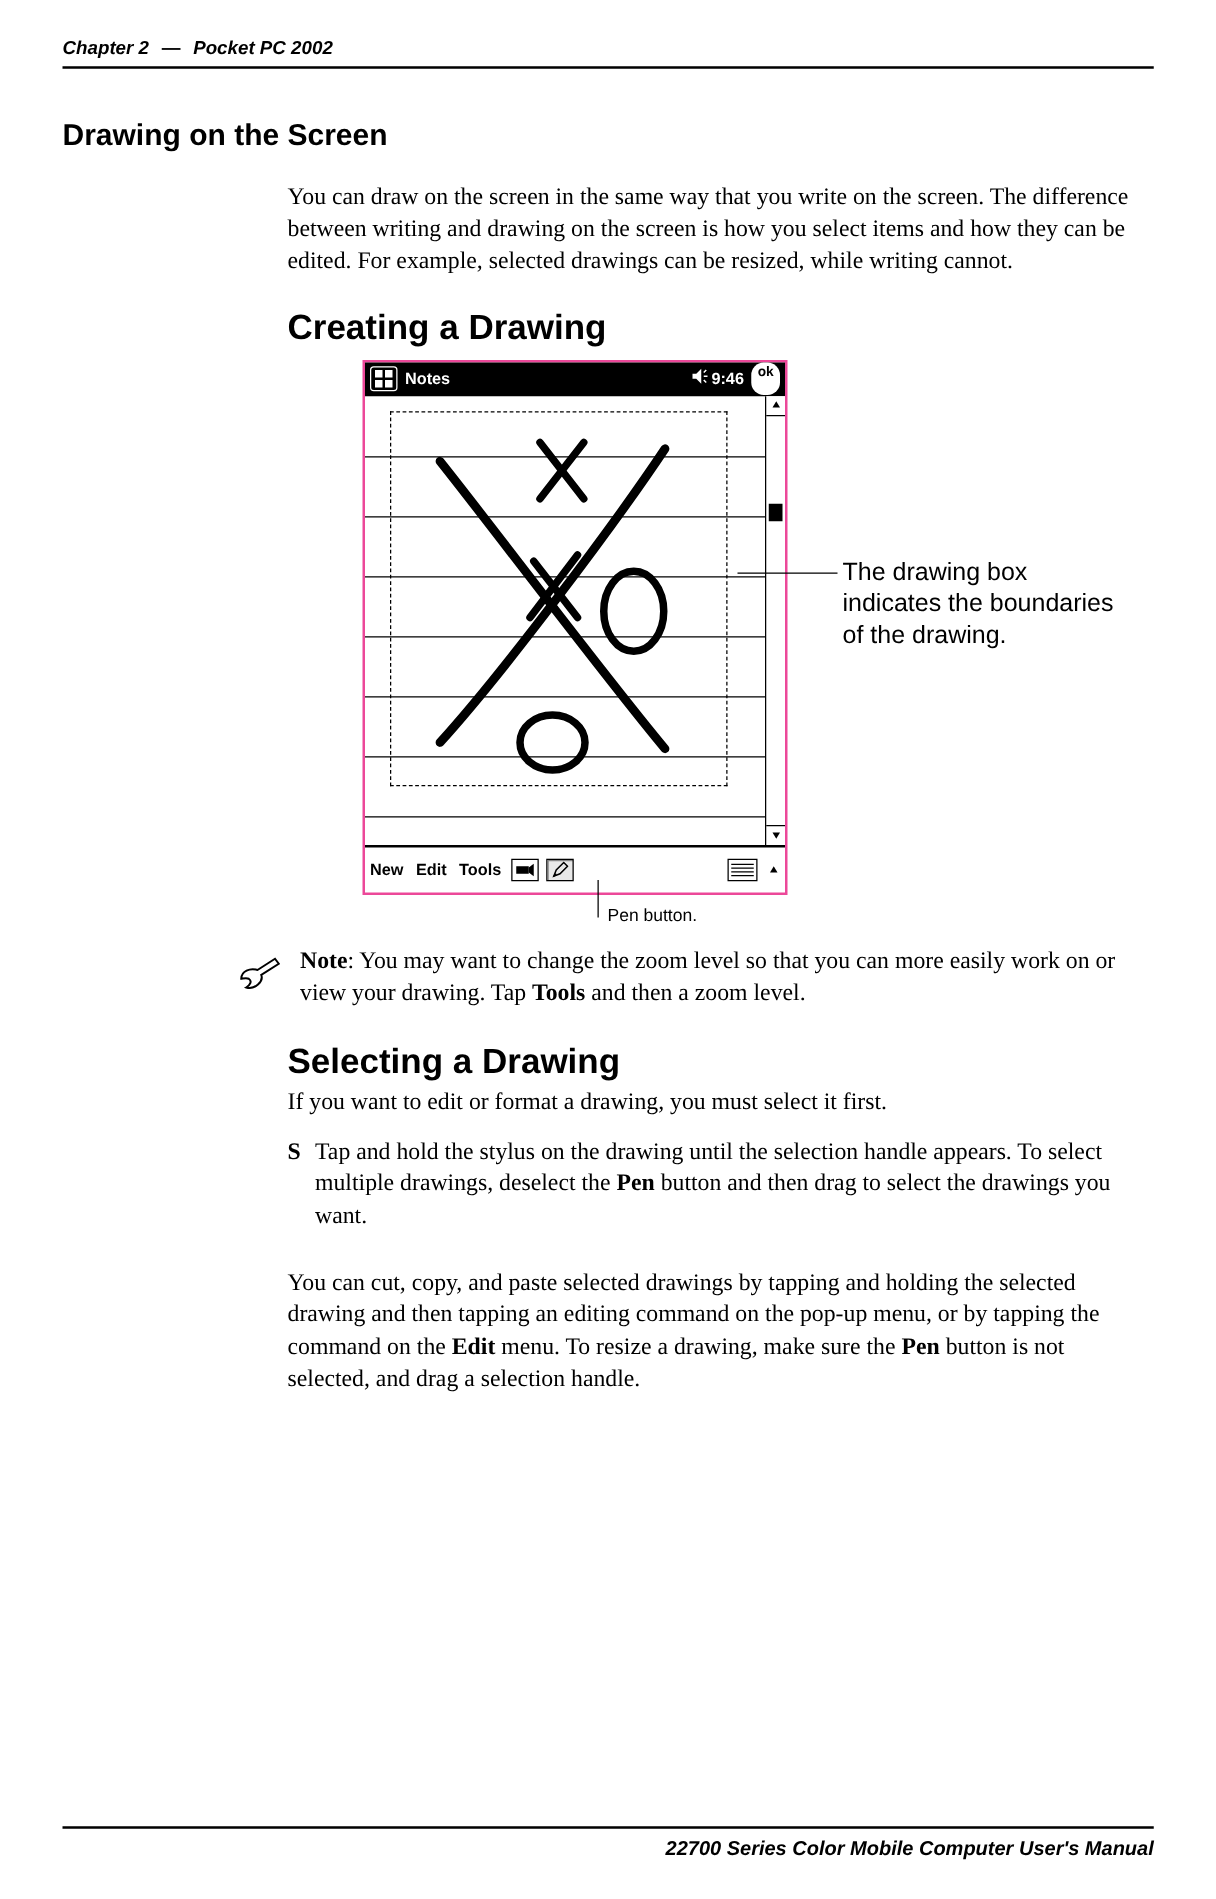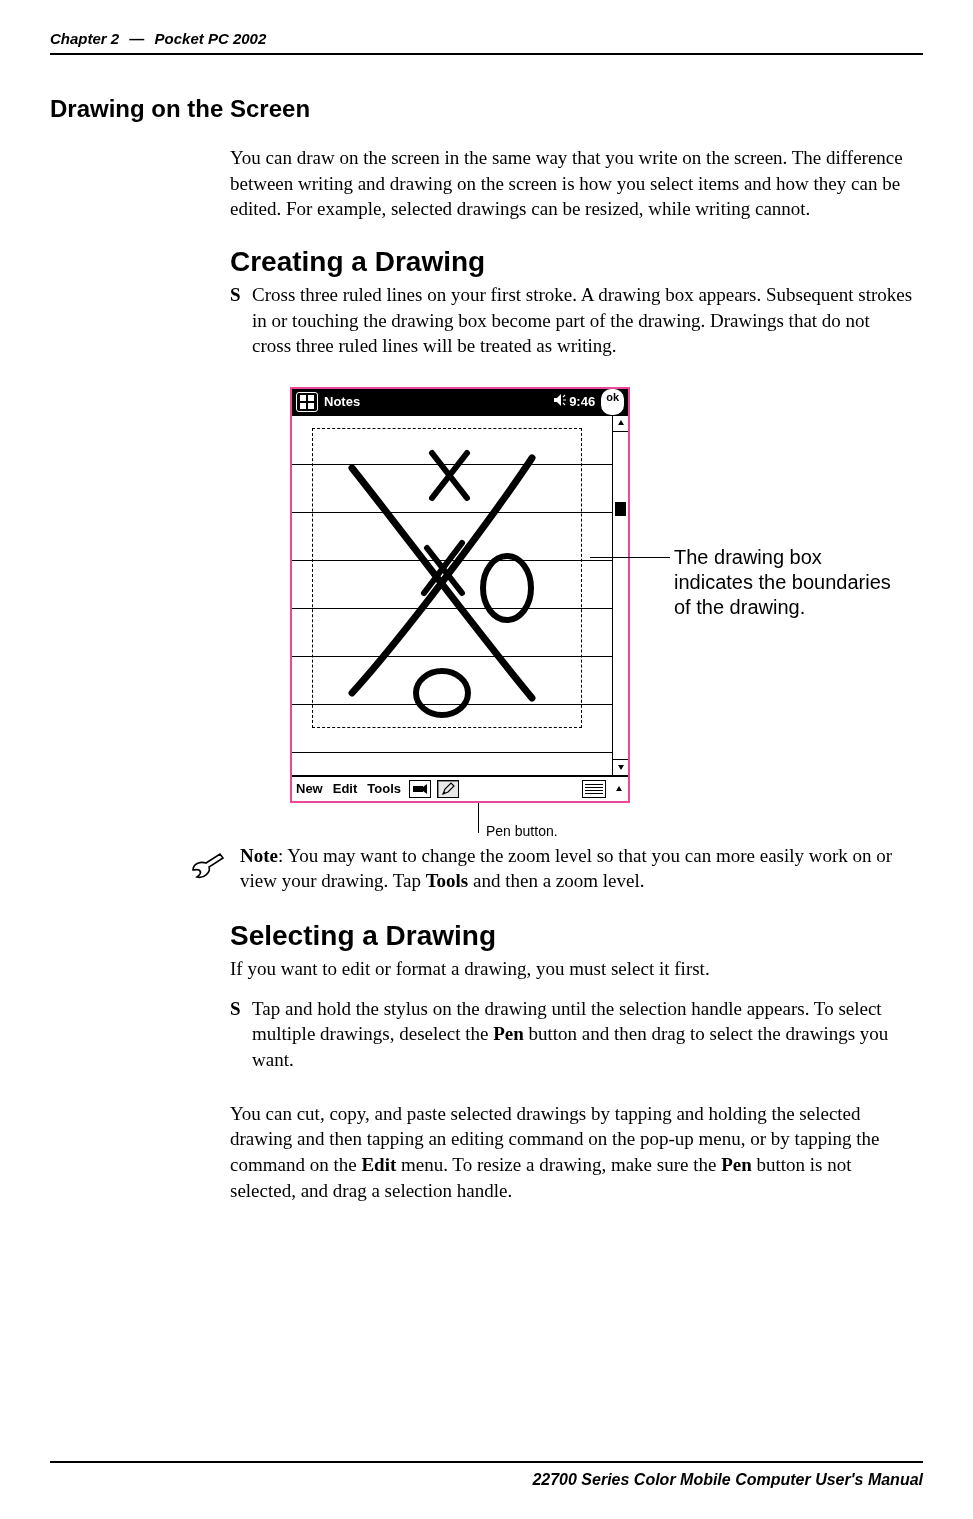--- a/index.html
+++ b/index.html
@@ -150,21 +150,21 @@
   .vscroll .arrow.last { border-top: 1px solid #000; border-bottom: none; }
   .vscroll .track { flex: 1; position: relative; }
   .vscroll .thumb {
     position: absolute;
     left: 2px; right: 2px;
     top: 70px; height: 14px;
     background: #000;
   }
   .menubar {
     border-top: 2px solid #000;
-    height: 26px;
+    height: 38px;
     display: flex;
     align-items: center;
     font-family: Verdana, Arial, sans-serif;
     font-size: 13px;
     font-weight: bold;
     padding: 0 2px;
     gap: 6px;
   }
   .menubar .menu-item { padding: 0 2px; }
   .menubar .tool-icon {
@@ -258,23 +258,20 @@
   <span>Pocket PC 2002</span>
 </div>
 <hr class="hr-top">
 
 <h1 class="section-title">Drawing on the Screen</h1>
 
 <div class="body-col">
   <p class="para">You can draw on the screen in the same way that you write on the screen. The difference between writing and drawing on the screen is how you select items and how they can be edited. For example, selected drawings can be resized, while writing cannot.</p>
 
   <h2 class="sub-title">Creating a Drawing</h2>
-  <ul class="bullets">
-    <li>Cross three ruled lines on your first stroke. A drawing box appears. Subsequent strokes in or touching the drawing box become part of the drawing. Drawings that do not cross three ruled lines will be treated as writing.</li>
-  </ul>
 
   <div class="figure-wrap">
     <div class="device">
 
       <div class="titlebar">
         <span class="start-icon">
           <svg viewBox="0 0 16 16">
               <rect x="1" y="1" width="6" height="6" fill="#fff"></rect>
               <rect x="9" y="1" width="6" height="6" fill="#fff"></rect>
               <rect x="1" y="9" width="6" height="6" fill="#fff"></rect>

